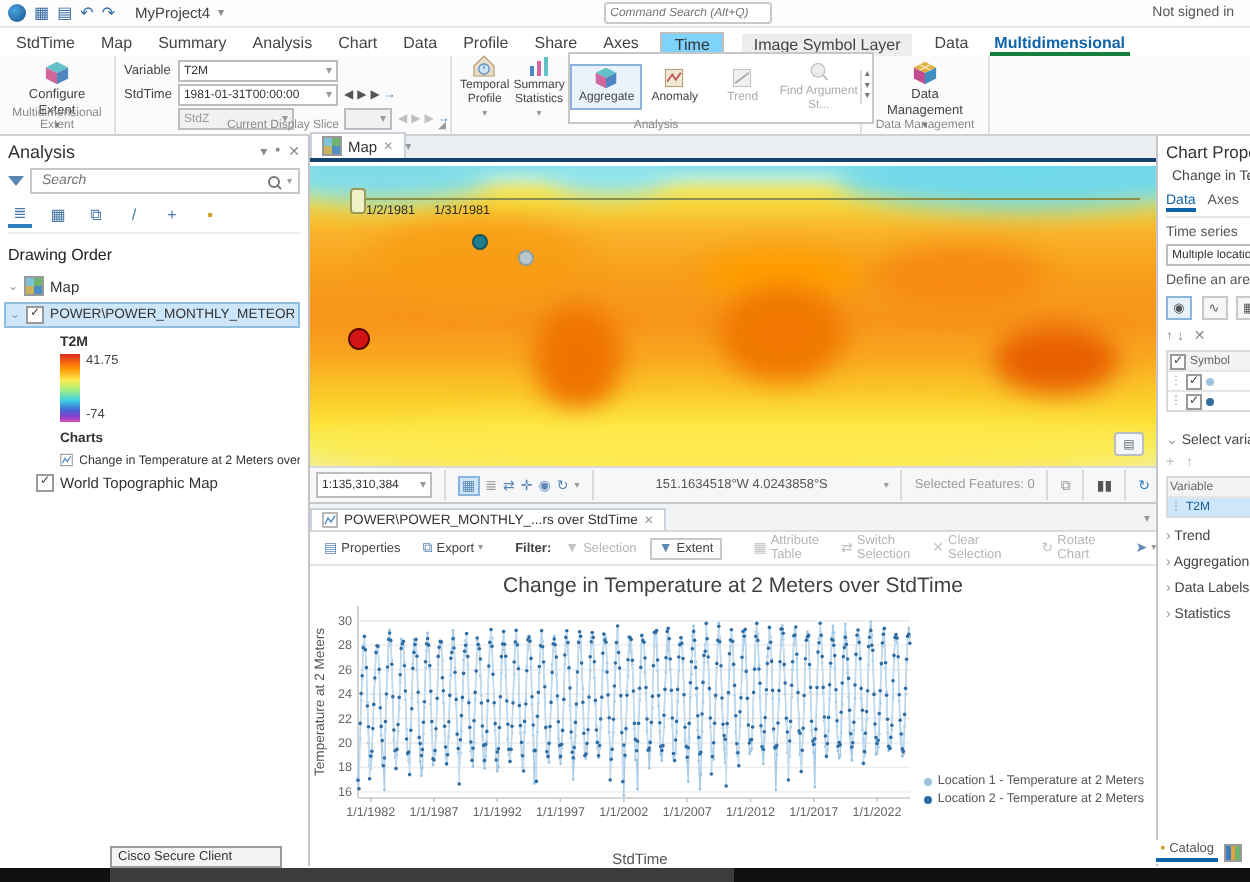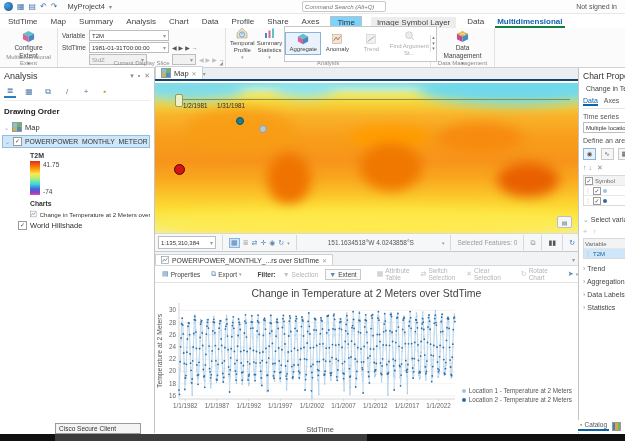--- a/index.html
+++ b/index.html
@@ -272,29 +272,37 @@
 
 <div class="abs" id="contents">
   <div class="pheader">
     <span>Analysis</span>
     <span class="picons">
       <span>▾</span>
       <span>▪</span>
       <span>✕</span>
     </span>
   </div>
+  <div class="row" style="gap:3px;margin-top:3px;">
+    <span class="funnel"></span>
+    <div class="searchbox" style="flex:1;margin-top:0;">
+      <input placeholder="Search" style="">
+      <span class="mag"></span>
+      <span class="dim" style="font-size:5px;">▾</span>
+    </div>
+  </div>
   <div class="ctoolbar">
     <span class="ctool active">≣</span>
     <span class="ctool">▦</span>
     <span class="ctool">⧉</span>
     <span class="ctool">/</span>
     <span class="ctool">+</span>
     <span class="ctool" style="color:#c9a227;">▪</span>
   </div>
-  <div style="font-size:8px;color:#222;margin-top:6px;font-weight:bold;">Drawing Order</div>
+  <div style="font-size:8px;color:#222;margin-top:6px;font-weight:normal;">Drawing Order</div>
 
   <div class="trow" style="margin-top:6px;">
     <span class="dim" style="font-size:6px;">⌄</span>
     <span class="mapicon"></span>
     <span class="treelabel">Map</span>
   </div>
 
   <div class="trow selrow">
     <span class="dim" style="font-size:6px;">⌄</span>
     <span class="chk">✓</span>
@@ -315,21 +323,21 @@
   <div class="trow" style="margin-left:26px;">
     <svg width="8" height="8" viewBox="0 0 8 8">
       <rect x="0.5" y="0.5" width="7" height="7" fill="#fff" stroke="#8a8a8a" stroke-width="0.6"></rect>
         <polyline points="1.5,6 3,3 4.5,5 6.5,1.8" fill="none" stroke="#4d86c0" stroke-width="0.7"></polyline>
     </svg>
     <span class="treelabel nowrap clip" style="font-size:6.2px;max-width:118px;">Change in  Temperature at 2 Meters over StdTime</span>
   </div>
 
   <div class="trow" style="margin-left:14px;">
     <span class="chk">✓</span>
-    <span class="treelabel">World Hillshade</span>
+    <span class="treelabel">World Topographic Map</span>
   </div>
 </div>
 
 <div class="abs" id="maptabs">
   <div class="vtab">
     <span class="mapicon"></span>
     <span>Map</span>
     <span class="dim" style="font-size:6px;">✕</span>
   </div>
   <span class="dim" style="font-size:6px;margin:0 3px 2px 0;">▾</span>

